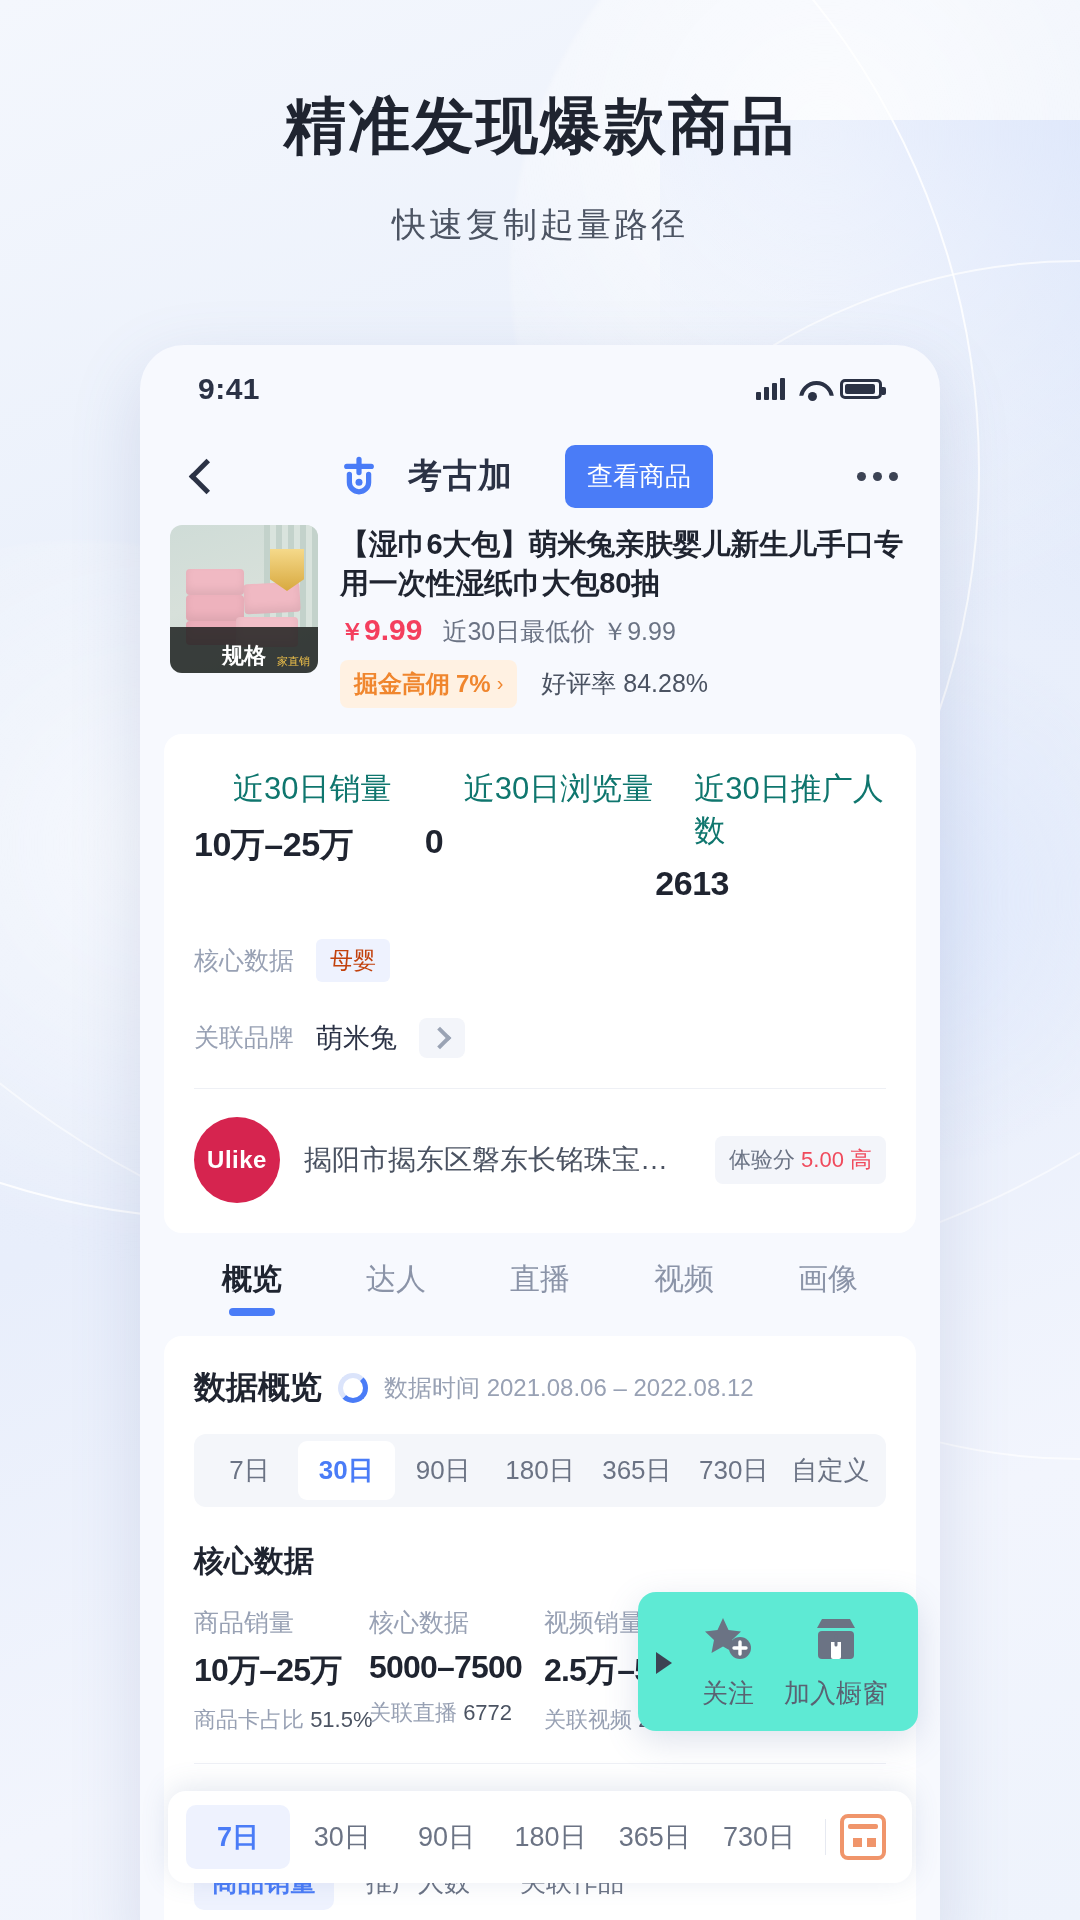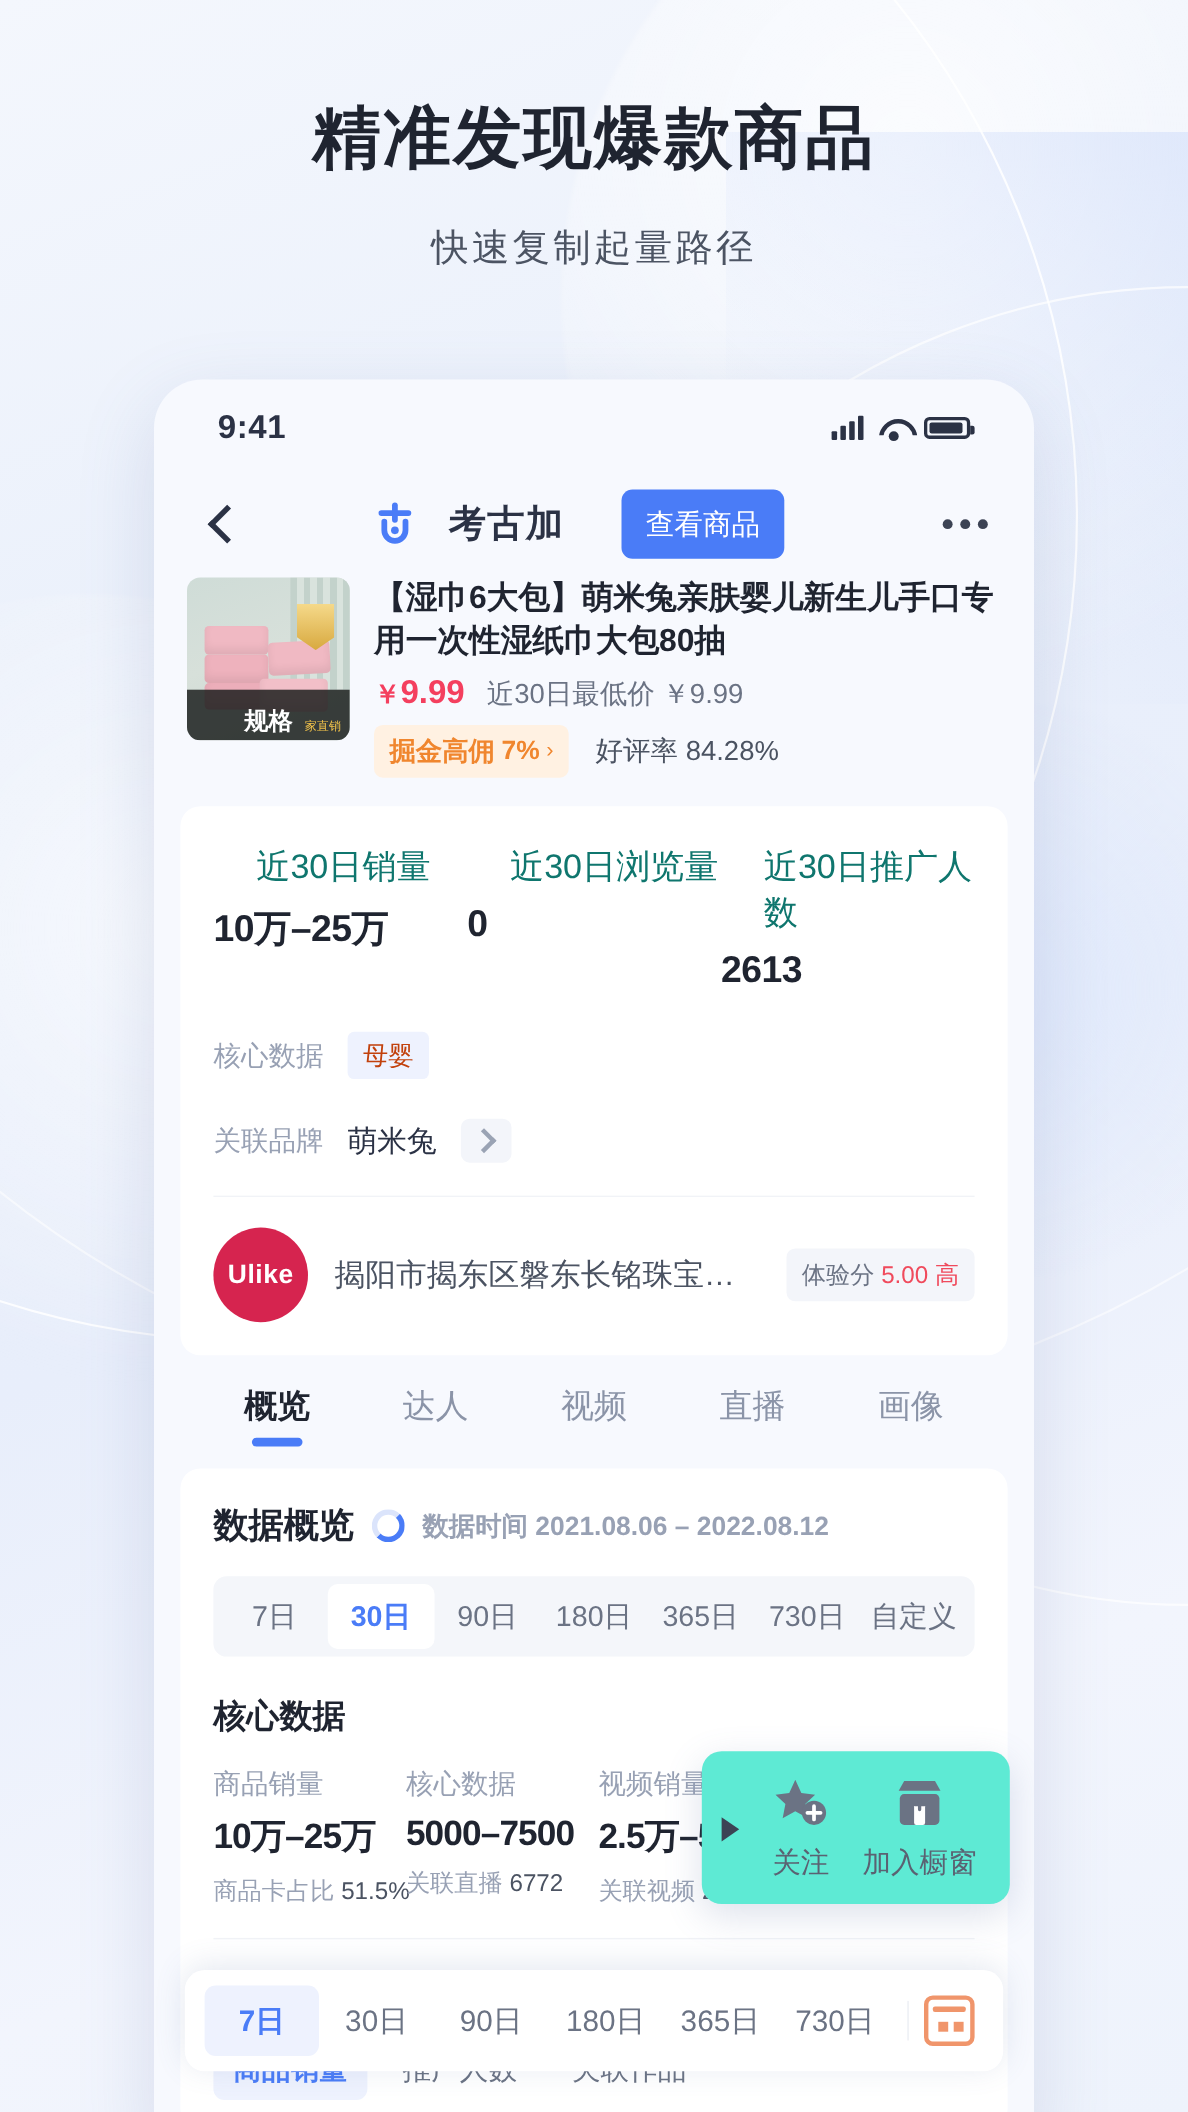--- a/index.html
+++ b/index.html
@@ -175,21 +175,21 @@
   .tab.active{color:#1f2430;font-weight:bold;}
   .tab.active::after{content:"";position:absolute;left:50%;transform:translateX(-50%);
     bottom:6px;width:46px;height:8px;border-radius:4px;background:#4a7cf7;}
 
   
   .ovcard{background:#fff;border-radius:18px;margin:14px 24px 0;padding:30px 30px 26px;}
   .ov-head{display:flex;align-items:center;gap:16px;}
   .ov-title{font-size:32px;font-weight:bold;color:#1f2430;}
   .ov-ring{width:30px;height:30px;border-radius:50%;border:5px solid #4a7cf7;
     border-left-color:#dbe4fb;border-top-color:#dbe4fb;}
-  .ov-time{color:#98a1b4;font-size:24px;font-weight:bold;}
+  .ov-time{color:#98a1b4;font-size:24px;}
   .seg{display:flex;background:#f4f6fa;border-radius:12px;padding:7px;margin-top:24px;}
   .seg-item{flex:1;text-align:center;font-size:26px;color:#6b7384;padding:12px 0;
     border-radius:9px;cursor:pointer;}
   .seg-item.active{background:#fff;color:#4a7cf7;font-weight:bold;}
   .sec-title{font-size:30px;font-weight:bold;color:#1f2430;margin-top:34px;}
   .core-row{display:flex;margin-top:24px;gap:8px;}
   .core{flex:1;min-width:0;}
   .core .lab{color:#98a1b4;font-size:25px;}
   .core .val{color:#1f2430;font-size:32px;font-weight:bold;margin-top:10px;
     letter-spacing:-.8px;white-space:nowrap;}
@@ -370,22 +370,22 @@
         <span>体验分</span>
         <b>5.00</b>
         <b>高</b>
       </div>
     </div>
   </div>
 
   <div class="tabs">
     <div class="tab active">概览</div>
     <div class="tab">达人</div>
+    <div class="tab">直播</div>
     <div class="tab">视频</div>
-    <div class="tab">直播</div>
     <div class="tab">画像</div>
   </div>
 
   <div class="ovcard">
     <div class="ov-head">
       <div class="ov-title">数据概览</div>
       <div class="ov-ring"></div>
       <div class="ov-time">
         <span>数据时间</span>
         <span>2021.08.06 – 2022.08.12</span>

